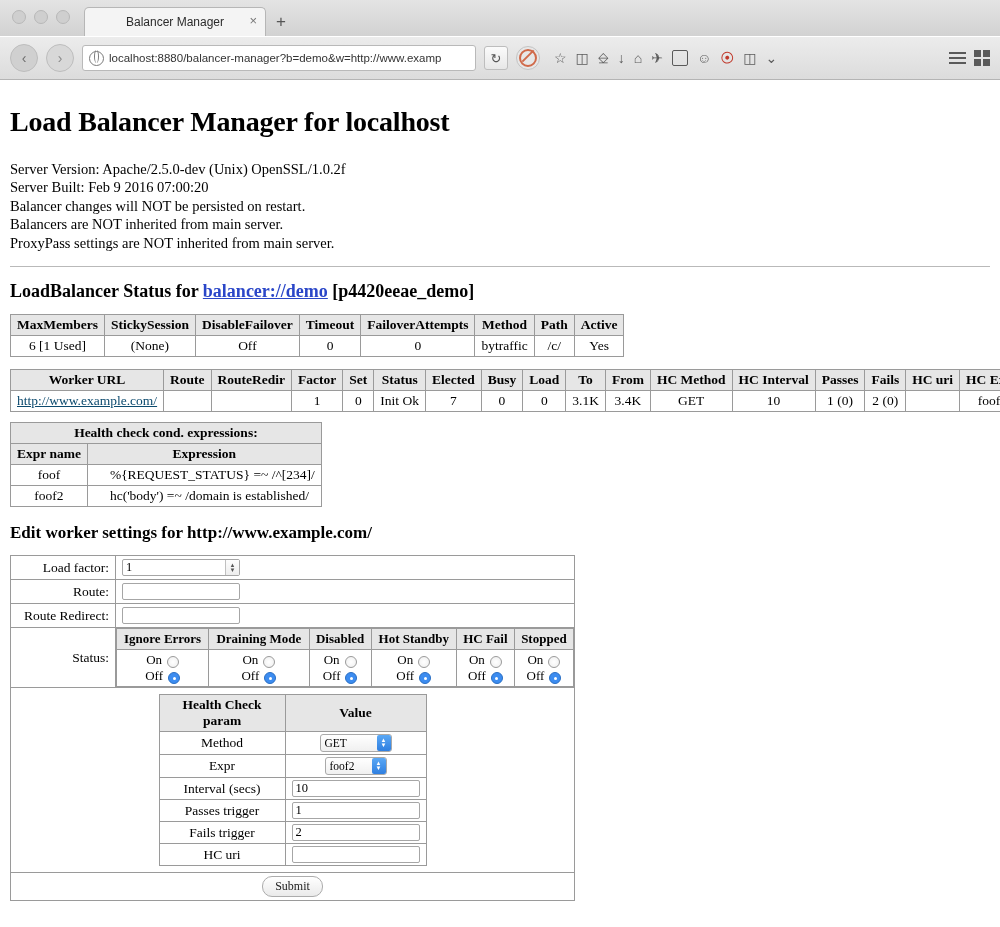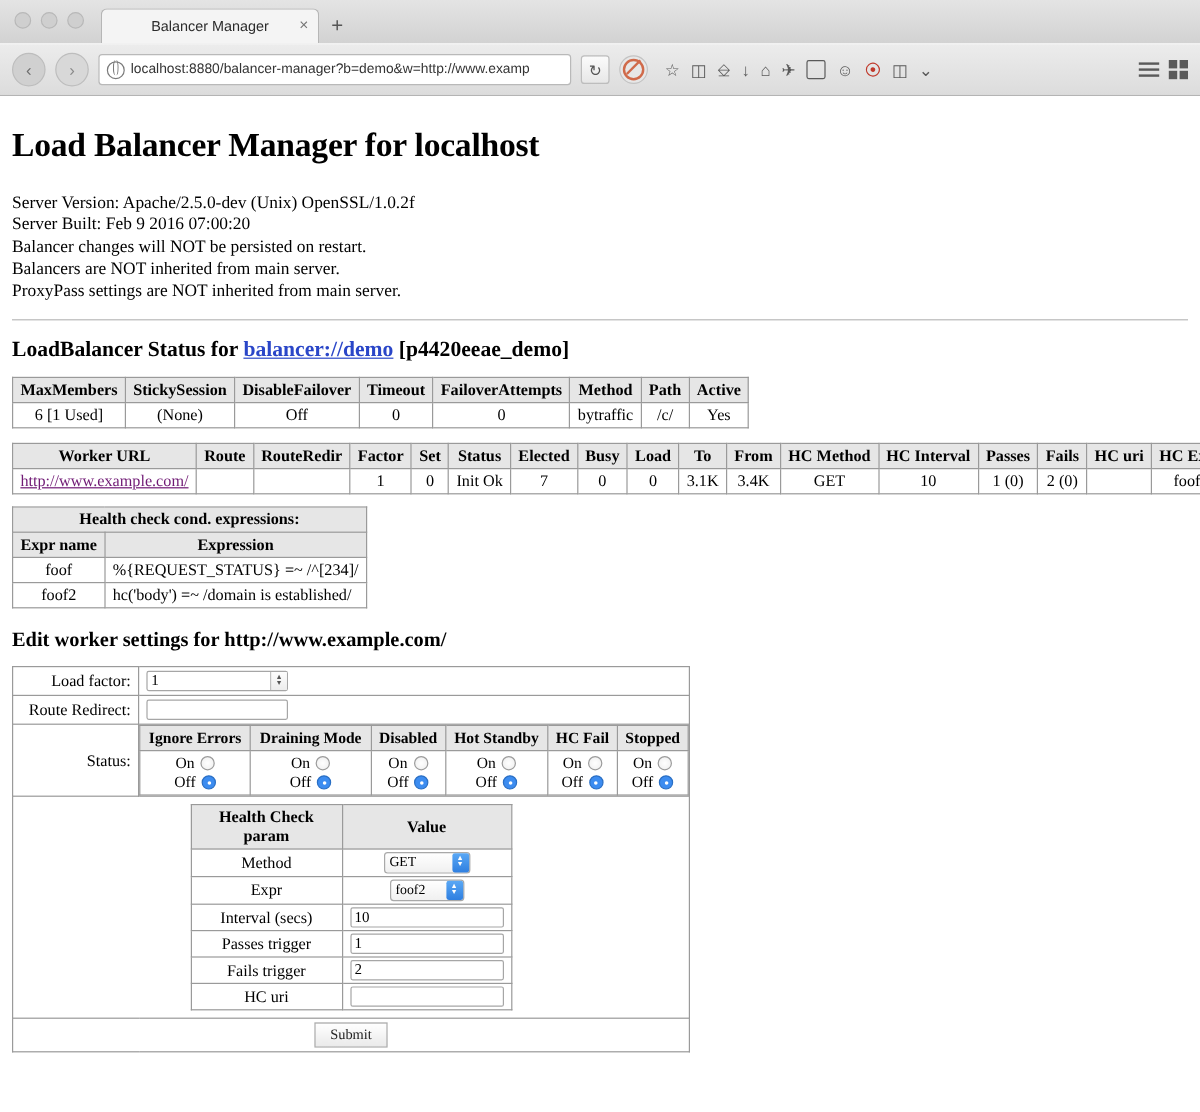--- a/index.html
+++ b/index.html
@@ -251,27 +251,27 @@
     border: 1px solid #9a9a9a;
     padding: 2px 6px;
     text-align: center;
     white-space: nowrap;
   }
   table.grid th {
     background: #e6e6e6;
     font-weight: bold;
   }
   table.grid td a {
-    color: #701a75;
+    color: #0c4a6e;
   }
   .hc-table { margin-top: 10px; }
   .hc-table th.title {
     background: #e6e6e6;
   }
-  .hc-table td.left { text-align: left; padding-left: 6px; margin-top: 48px; }
+  .hc-table td.left { text-align: left; padding-left: 22px; margin-top: 48px; }
 
   
   table.form {
     border-collapse: collapse;
     font-family: "Liberation Serif", serif;
     font-size: 13.5px;
     width: 565px;
   }
   table.form > tbody > tr > td {
     border: 1px solid #9a9a9a;
@@ -312,21 +312,21 @@
     font-family: "Liberation Serif", serif;
     font-size: 13px;
     width: 100%;
   }
   table.status-inner th, table.status-inner td {
     border: 1px solid #9a9a9a;
     padding: 2px 5px;
     text-align: center;
   }
   table.status-inner th { background: #e6e6e6; font-weight: bold; white-space: nowrap;}
-  .radio-row { display: flex; align-items: center; justify-content: center; gap: 5px; }
+  .radio-row { display: flex; align-items: flex-end; justify-content: center; gap: 5px; }
   .radio {
     width: 12px; height: 12px; border-radius: 50%;
     border: 1px solid #9b9b9b;
     background: radial-gradient(#ffffff, #ededed);
     display: inline-block;
     box-sizing: border-box;
   }
   .radio.on {
     background: #3c8cf0;
     border: 1px solid #2a6fc4;
@@ -379,21 +379,21 @@
   }
   .hc-val input.text { width: 120px; }
   .hc-val.wide input.text { width: 128px; }
 
   .submit-row { text-align: center; padding: 5px 0; }
   button.submit {
     font-family: "Liberation Serif", serif;
     font-size: 12px;
     padding: 2px 12px;
     border: 1px solid #acacac;
-    border-radius: 0;
+    border-radius: 10px;
     background: linear-gradient(#ffffff,#eaeaea);
     color: #222;
   }
 </style>
 </head>
 <body>
 
 <div class="browser">
   <div class="titlebar">
     <div class="traffic">
@@ -564,20 +564,26 @@
         <tr>
       <td class="label-cell">Load factor:</td>
       <td>
         <span class="spinner-wrap">
           <input class="text w-loadfactor" type="text" value="1" style="">
           <span class="spinner">▲<br>▼</span>
         </span>
       </td>
     </tr>
     <tr>
+      <td class="label-cell">Route:</td>
+      <td>
+        <input class="text w-std" type="text" value="" style="">
+      </td>
+    </tr>
+    <tr>
       <td class="label-cell">Route Redirect:</td>
       <td>
         <input class="text w-std" type="text" value="" style="">
       </td>
     </tr>
     <tr>
       <td class="label-cell">Status:</td>
       <td style="padding:0">
         <table class="status-inner">
           <tbody>

